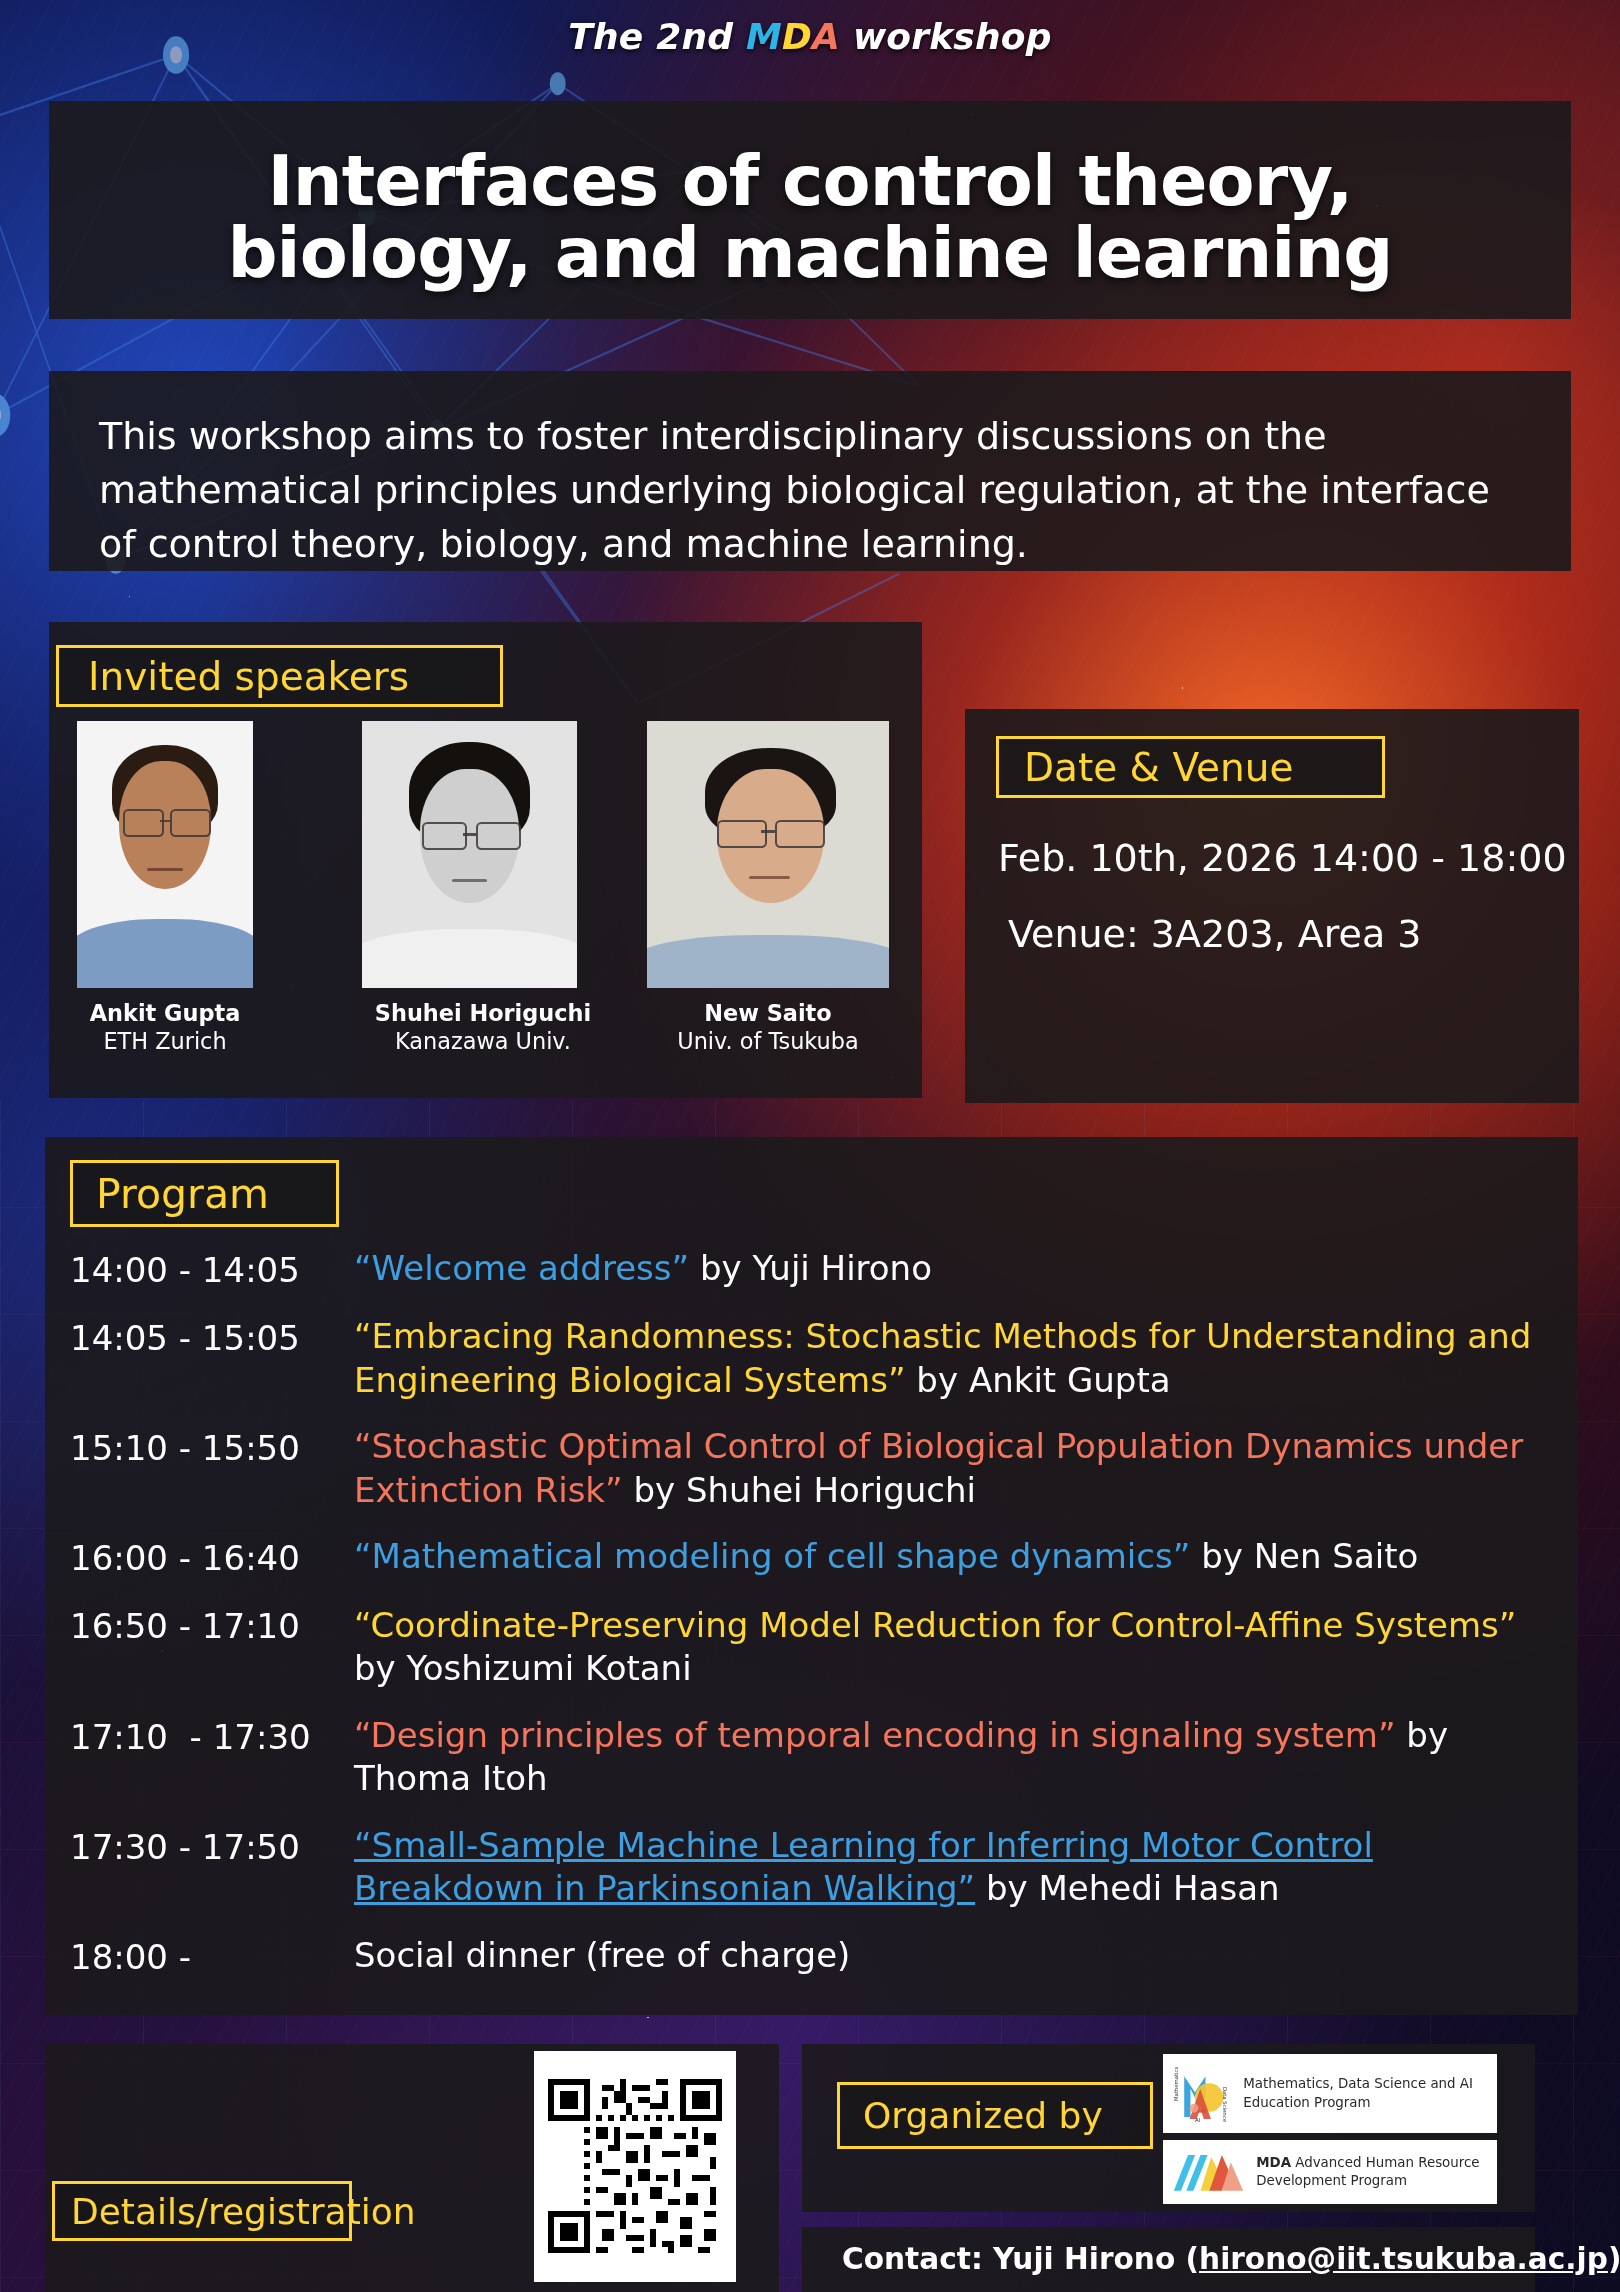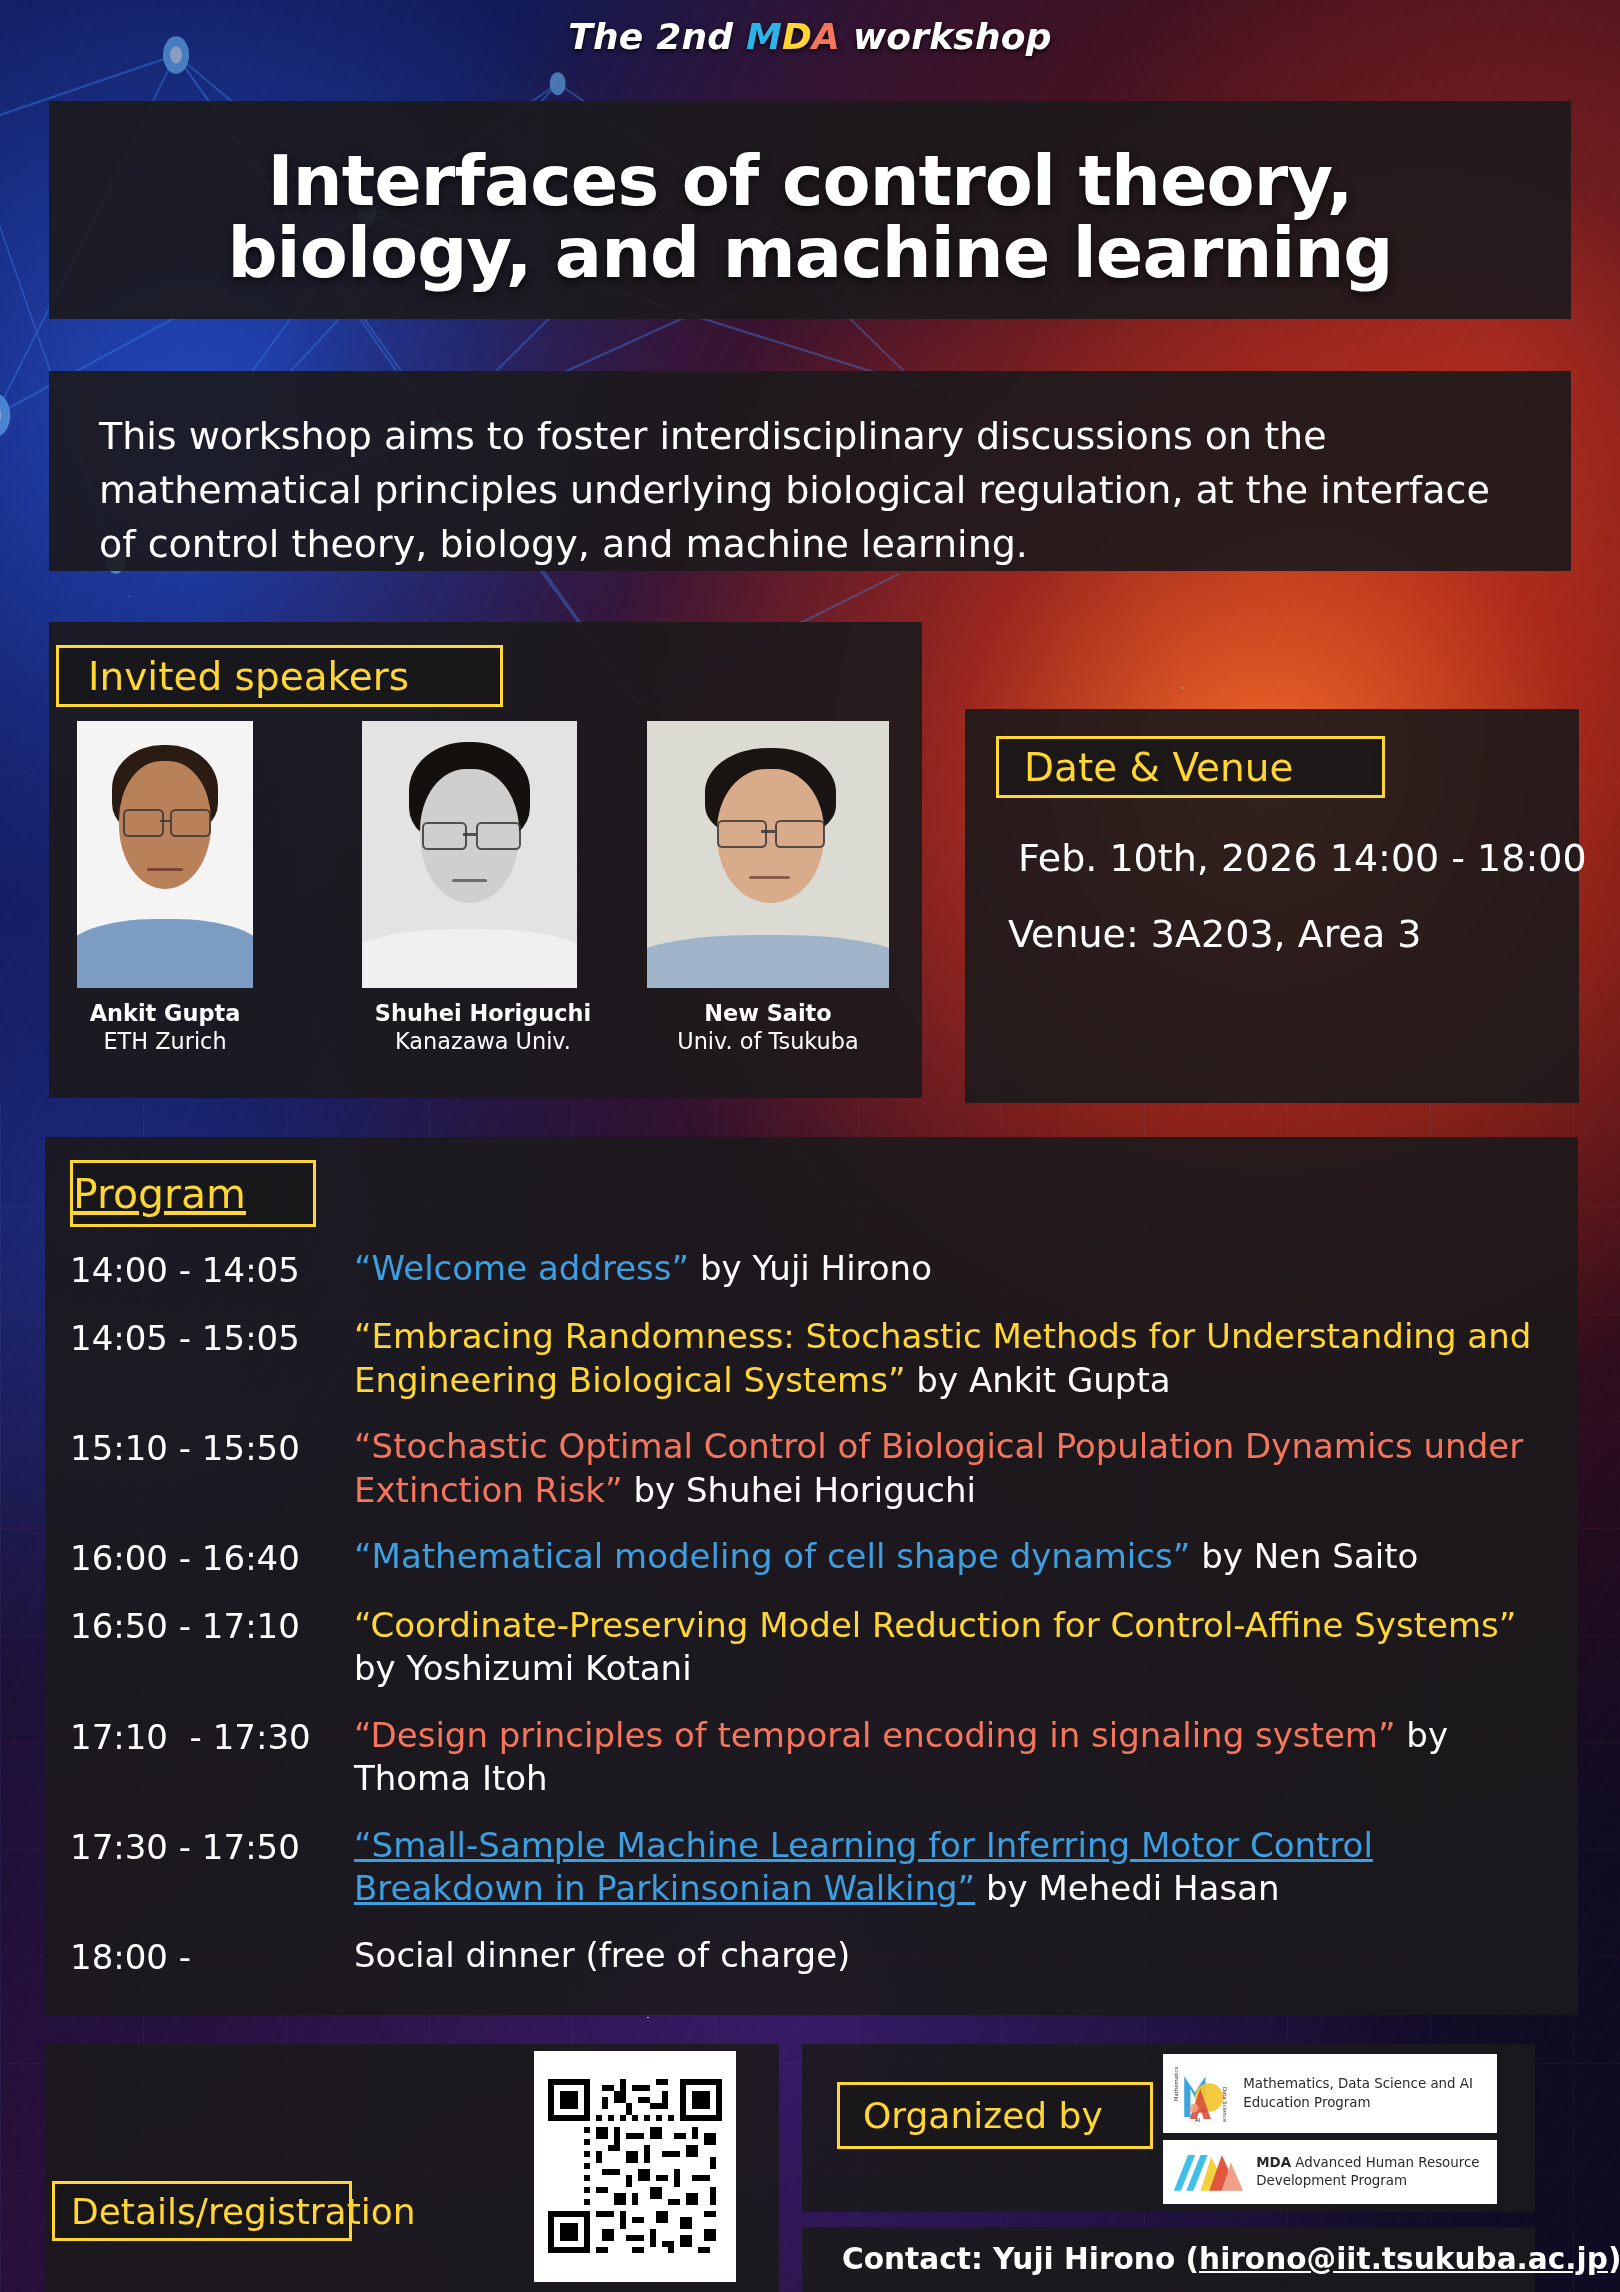--- a/index.html
+++ b/index.html
@@ -138,26 +138,26 @@
   .f-hair{position:absolute;border-radius:48% 48% 36% 36%;}
   .f-head{position:absolute;border-radius:46% 46% 50% 50%;}
   .f-body{position:absolute;left:-6%;right:-6%;bottom:0;border-radius:46% 46% 0 0;}
   .f-glass{position:absolute;border:2.7px solid rgba(60,55,55,.85);border-radius:5.4px;}
   .f-bar{position:absolute;height:2.7px;background:rgba(60,55,55,.85);}
   .f-mouth{position:absolute;height:3.6px;border-radius:2.7px;}
 
   
   .dv-panel{left:965px;top:709px;width:614px;height:394px;}
   .dv-head{left:996px;top:736px;width:358px;height:56px;padding-left:25px;font-size:39px;}
-  .dv-l1{position:absolute;left:998px;top:836px;color:#fff;font-size:38px;white-space:nowrap;margin-left:20px;}
+  .dv-l1{position:absolute;left:998px;top:836px;color:#fff;font-size:38px;white-space:nowrap;}
   .dv-l2{position:absolute;left:1008px;top:912px;color:#fff;font-size:38px;white-space:nowrap;}
 
   
   .prog-panel{left:45px;top:1137px;width:1533px;height:878px;}
-  .prog-head{left:70px;top:1160px;width:240px;height:61px;font-size:41px;text-decoration:underline;}
+  .prog-head{left:70px;top:1160px;width:240px;height:61px;padding-left:23px;font-size:41px;}
   .prog-list{position:absolute;left:70px;top:1247px;width:1487px;}
   .prow{display:flex;align-items:flex-start;margin-bottom:23px;gap:15px;}
   .ptime{
     flex:0 0 269px;color:#ffffff;font-size:34px;line-height:1.28;
     white-space:pre;padding-top:1.8px;
   }
   .ptitle{
     flex:1;font-size:34px;line-height:1.28;color:#ffffff;
   }
   .ptitle .t{font-style:normal;}

